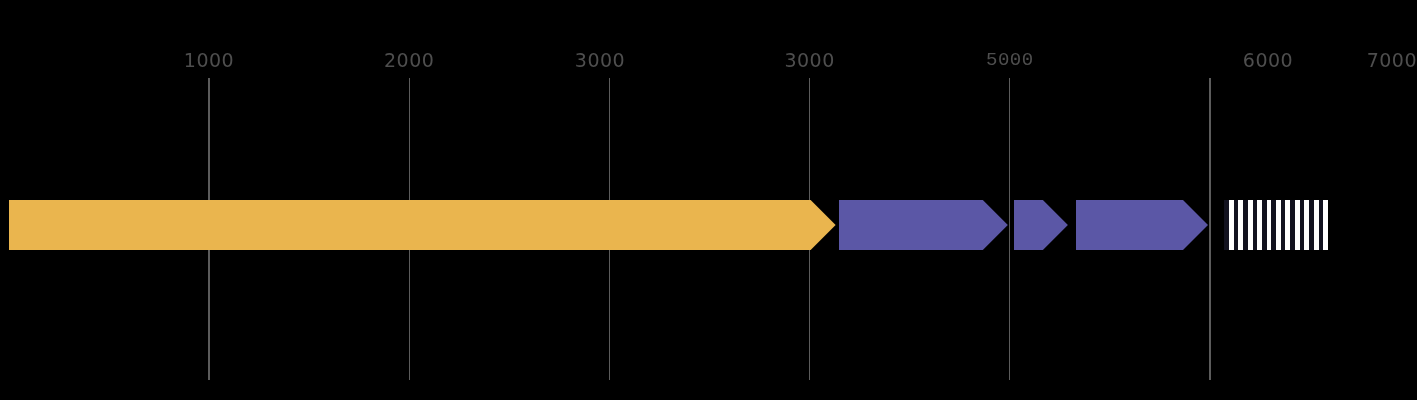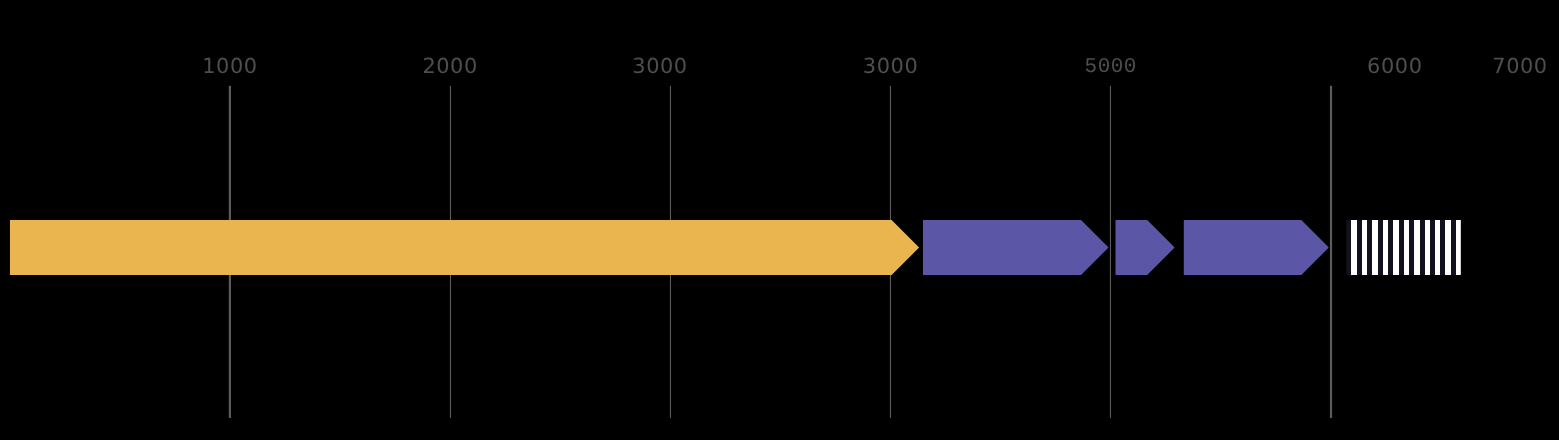--- a/index.html
+++ b/index.html
@@ -59,21 +59,21 @@
 <body>
 
 <div id="canvas" style="background: rgb(0, 0, 0);">
   <div id="tick-labels" style="color: rgb(78, 78, 78);">
       <div class="tick-label" style="left: 209px; transform: translateX(-50%);">1000</div>
       <div class="tick-label" style="left: 409.2px; transform: translateX(-50%);">2000</div>
       <div class="tick-label" style="left: 600px; transform: translateX(-50%); text-align: center;">3000</div>
       <div class="tick-label" style="left: 809.6px; transform: translateX(-50%);">3000</div>
       <div class="tick-label" style="left: 1009.8px; transform: translateX(-50%); font-family: Liberation Mono, monospace;">5000</div>
       <div class="tick-label" style="left: 1268px; transform: translateX(-50%);">6000</div>
-      <div class="tick-label" style="right: 10px;">7000</div>
+      <div class="tick-label" style="right: 0;">7000</div>
     </div>
   <div id="gridlines">
       <div class="gridline" style="left: 208.4px; background: rgb(92, 92, 92);"></div>
       <div class="gridline" style="left: 408.6px; background: rgb(92, 92, 92);"></div>
       <div class="gridline" style="left: 608.8px; background: rgb(92, 92, 92);"></div>
       <div class="gridline" style="left: 809px; background: rgb(92, 92, 92);"></div>
       <div class="gridline" style="left: 1009.2px; background: rgb(92, 92, 92);"></div>
       <div class="gridline" style="left: 1209.4px; background: rgb(92, 92, 92);"></div>
     </div>
   <div id="track">

